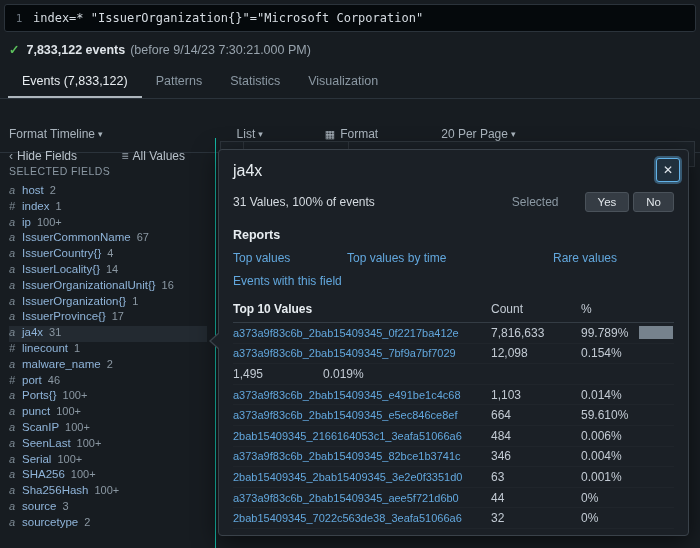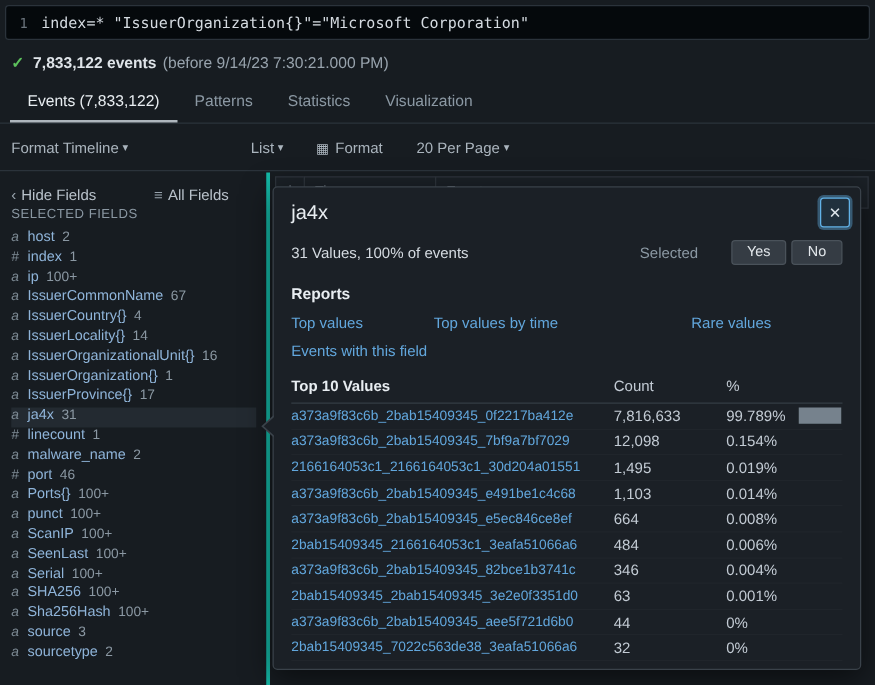--- a/index.html
+++ b/index.html
@@ -33,35 +33,35 @@
   .tabs {
     position:absolute; left:0; top:64px; right:0; height:35px;
     border-bottom:1px solid #2b333b; display:flex; align-items:stretch;
     padding-left:8px; font-size:12.5px;
   }
   .tab { display:flex; align-items:center; padding:0 14px; color:#8b98a3; cursor:pointer; }
   .tab.active { color:#e8edf1; box-shadow: inset 0 -2px 0 #aeb6bd; }
 
   
   .toolbar {
-    position:absolute; left:0; top:100px; right:0; height:37px;
+    position:absolute; left:0; top:116px; right:0; height:37px;
     border-bottom:1px solid #2b333b; display:flex; align-items:center;
-    font-size:12px; color:#aab4bd;
+    font-size:12px; color:#aab4bd;gap:36px;
   }
   .tb-item { cursor:pointer; display:flex; align-items:center; }
   .tb-timeline { margin-left:9px; }
   .tb-list { margin-left:98px; }
   .tb-format { margin-left:26px; }
   .tb-perpage { margin-left:27px; }
   .grid-icon { font-size:11px; margin-right:5px; color:#aab4bd; }
 
   
   .sidebar {
     position:absolute; left:0; top:138px; bottom:0; width:216px;
-    border-right:3px solid #14b8a6; padding:11px 8px 0 9px;
+    border-right:1px solid #14b8a6; padding:11px 8px 0 9px;
   }
   .sb-head { display:flex; justify-content:space-between; align-items:center; font-size:12px; color:#b9c2cb; padding-right:22px; }
   .sb-link { cursor:pointer; }
   .sb-icon { margin-right:4px; color:#98a3ad; }
   .sb-section { margin-top:2px; font-size:10.5px; color:#8b98a3; letter-spacing:.4px; }
   .field-list { margin-top:7px; }
   .field-row { display:flex; align-items:baseline; height:15.8px; font-size:11.5px; cursor:pointer; }
   .field-row.active { background:#232a31; }
   .f-type { width:13px; flex:none; color:#7d8a94; font-style:italic; font-size:11px; }
   .f-name { color:#8fb4d9; }
@@ -156,21 +156,21 @@
         <span class="caret">▾</span>
     </span>
   </div>
 
   <div class="sidebar">
     <div class="sb-head">
       <span class="sb-link">
         <span class="sb-icon">‹</span><span>Hide Fields</span>
       </span>
       <span class="sb-link">
-        <span class="sb-icon">≡</span><span>All Fields</span>
+        <span class="sb-icon">≡</span><span>All Values</span>
       </span>
     </div>
     <div class="sb-section">SELECTED FIELDS</div>
     <div class="field-list">
         <div class="field-row">
     <span class="f-type">a</span>
     <span class="f-name">host</span>
     <span class="f-count">2</span>
   </div>
         <div class="field-row">
@@ -333,40 +333,39 @@
   </div>
           <div class="v-row">
     <span class="v-val">a373a9f83c6b_2bab15409345_7bf9a7bf7029</span>
     <span class="v-count">12,098</span>
     <span class="v-pct">
       <span class="pct-text">0.154%</span>
       <span class="pct-bar" style="width: 0px;"></span>
     </span>
   </div>
           <div class="v-row">
-    <span class="v-val">2166164053c1_2166164053c1_30d204a01551</span>
     <span class="v-count">1,495</span>
     <span class="v-pct">
       <span class="pct-text">0.019%</span>
       <span class="pct-bar" style="width: 0px;"></span>
     </span>
   </div>
           <div class="v-row">
     <span class="v-val">a373a9f83c6b_2bab15409345_e491be1c4c68</span>
     <span class="v-count">1,103</span>
     <span class="v-pct">
       <span class="pct-text">0.014%</span>
       <span class="pct-bar" style="width: 0px;"></span>
     </span>
   </div>
           <div class="v-row">
     <span class="v-val">a373a9f83c6b_2bab15409345_e5ec846ce8ef</span>
     <span class="v-count">664</span>
     <span class="v-pct">
-      <span class="pct-text">0.008%</span>
+      <span class="pct-text">59.610%</span>
       <span class="pct-bar" style="width: 0px;"></span>
     </span>
   </div>
           <div class="v-row">
     <span class="v-val">2bab15409345_2166164053c1_3eafa51066a6</span>
     <span class="v-count">484</span>
     <span class="v-pct">
       <span class="pct-text">0.006%</span>
       <span class="pct-bar" style="width: 0px;"></span>
     </span>

